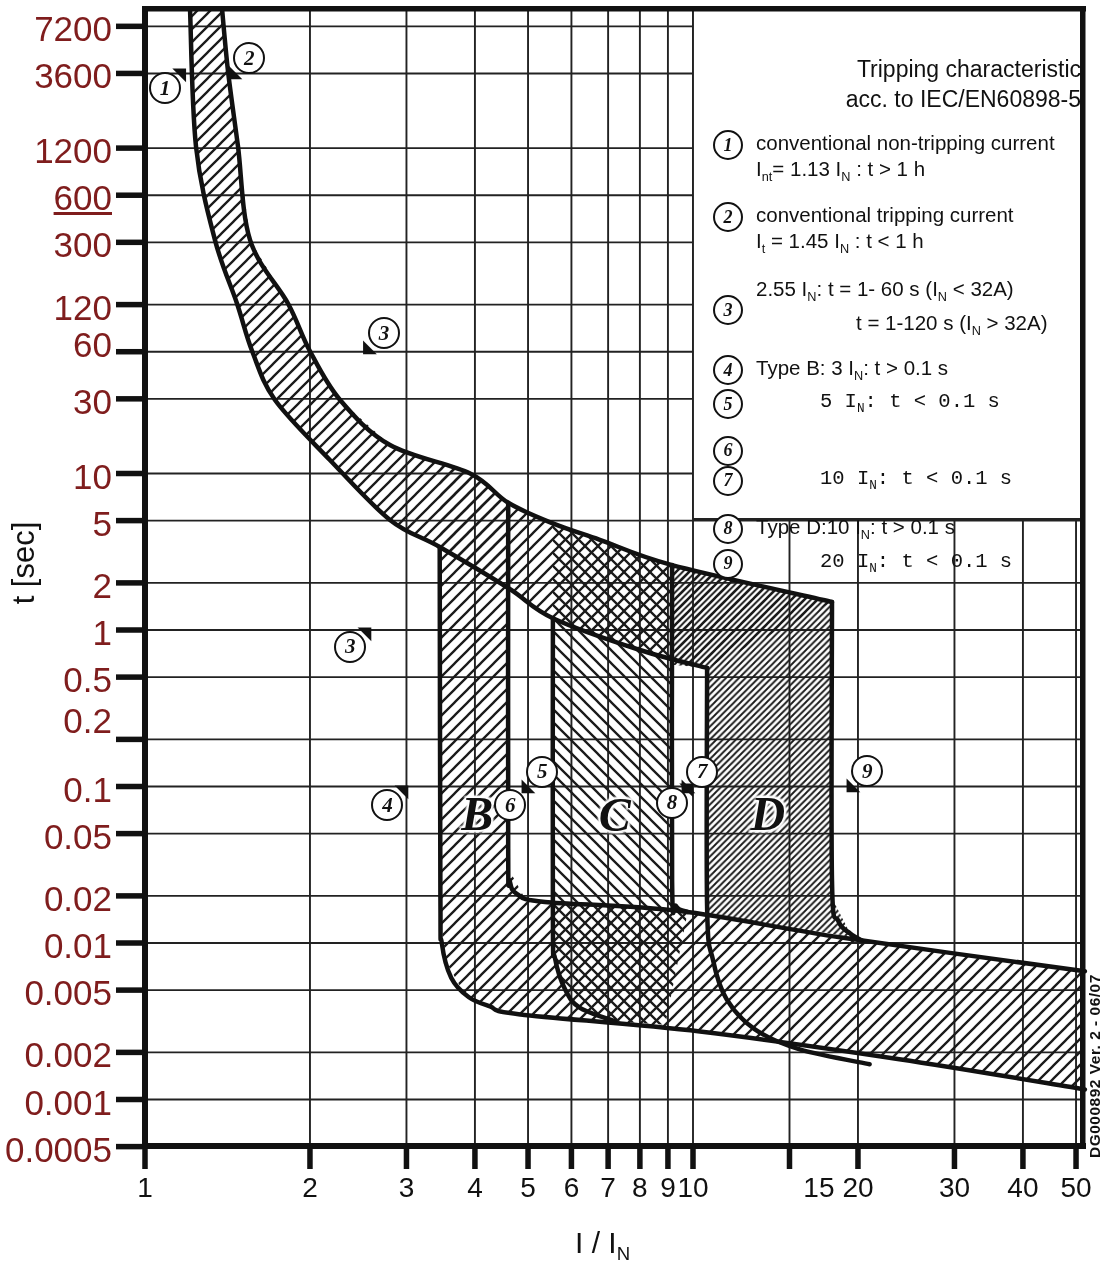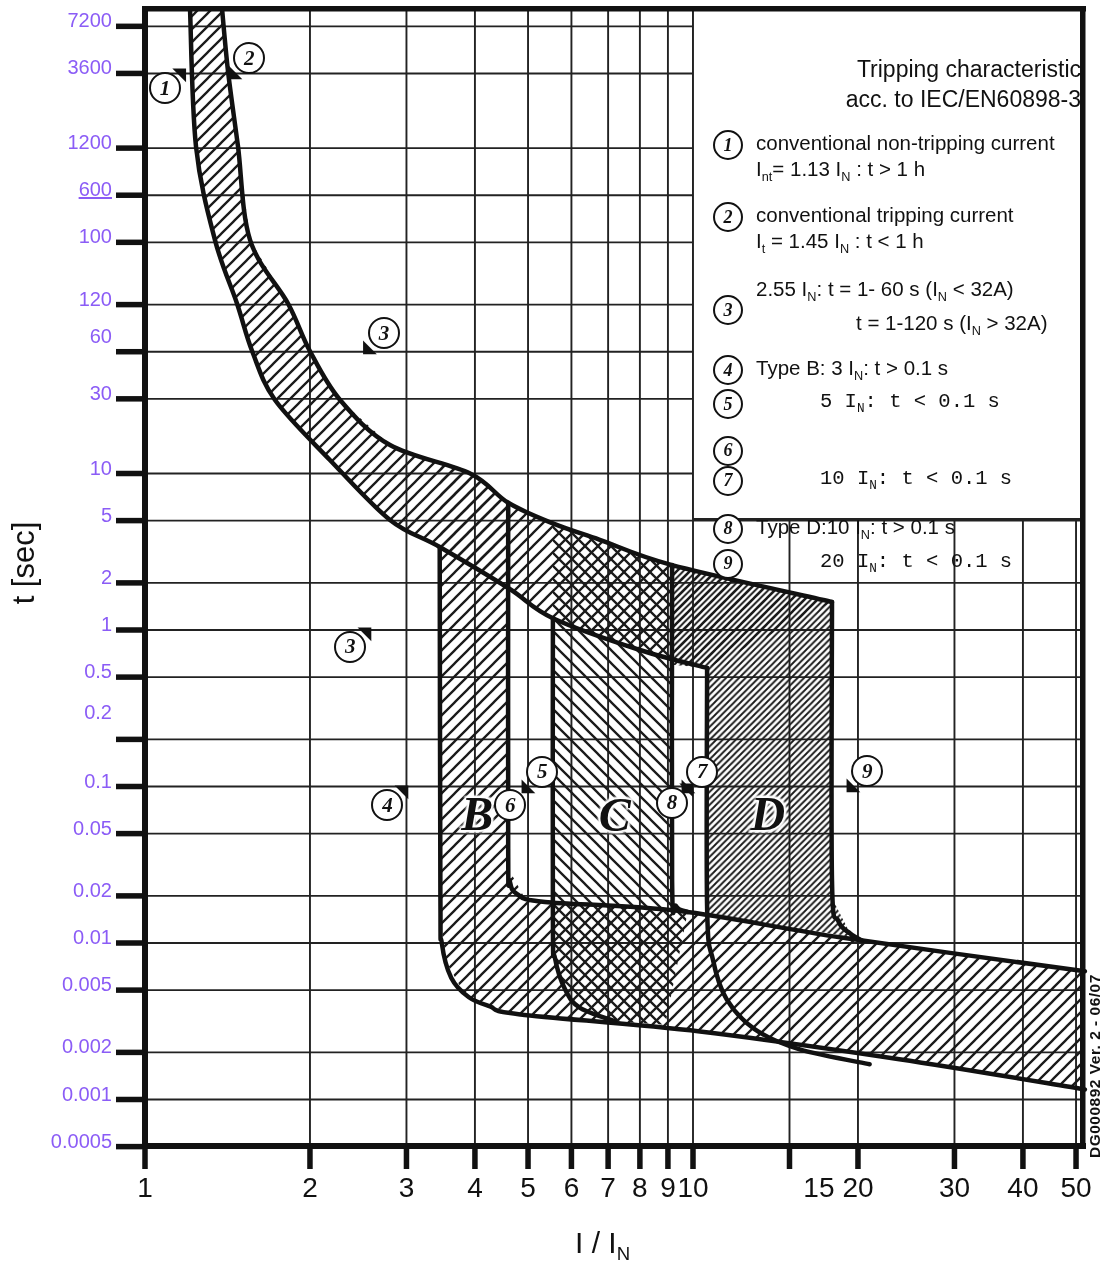--- a/index.html
+++ b/index.html
@@ -1,19 +1,19 @@
 <!DOCTYPE html>
 <html><head>
 <meta charset="utf-8">
 <style>
   html,body{margin:0;padding:0;background:#fff;}
   #stage{position:relative;width:1111px;height:1280px;background:#fff;overflow:hidden;
          font-family:"Liberation Sans", sans-serif;color:#111;}
   svg{position:absolute;left:0;top:0;}
-  .ylab{position:absolute;left:0;width:112px;text-align:right;font-size:20px;color:#8b5cf6;}
+  .ylab{position:absolute;left:0;width:112px;text-align:right;font-size:35px;color:#7f1d1d;}
   .xlab{position:absolute;width:90px;text-align:center;font-size:28px;color:#111;}
   .axis-title-y{position:absolute;left:-36px;top:545px;font-size:31px;transform:rotate(-90deg);
                 transform-origin:center;width:120px;text-align:center;}
   .axis-title-x{position:absolute;left:575px;top:1226px;font-size:30px;}
   sub{font-size:0.62em;}
   .legend{position:absolute;left:695px;top:10px;width:386px;height:507px;}
   .legend-title{text-align:right;padding-top:44px;font-size:23px;line-height:30px;}
   .lrow{display:flex;gap:13px;margin-top:12px;font-size:20.5px;line-height:26px;align-items:flex-start;padding-left:18px;}
   .i1{margin-top:16px}.i3{margin-top:14px;align-items:center}.i4{margin-top:11px}
   .i5,.i7{margin-top:0}.i6{margin-top:13px}.i8{margin-top:15px}.i9{margin-top:1px}
@@ -149,21 +149,21 @@
         <rect x="1073.2855623761384" y="1145" width="5.5" height="24" fill="#111111"></rect>
       </g>
   </svg>
 
   <div class="axis-title-y">t [sec]</div>
   <div class="axis-title-x">I / I<sub>N</sub></div>
 
   <div class="legend">
     <div class="legend-title">
       <div>Tripping characteristic</div>
-      <div>acc. to IEC/EN60898-3</div>
+      <div>acc. to IEC/EN60898-5</div>
     </div>
     <div id="legend-items">
         <div class="lrow i1">
           <span class="lnum">1</span>
           <div class="llines">
             <div>conventional non-tripping current</div>
             <div>I<sub>nt</sub>= 1.13 I<sub>N</sub> : t &gt; 1 h</div>
           </div>
         </div>
         <div class="lrow i2">
@@ -214,21 +214,21 @@
           </div>
         </div>
       </div>
   </div>
 
   <div class="version">DG000892 Ver. 2 - 06/07</div>
 <div class="ylab" style="top: 9.32746px;">7200</div>
     <div class="ylab" style="top: 56.4387px;">3600</div>
     <div class="ylab" style="top: 131.108px;">1200</div>
     <div class="ylab" style="top: 178.219px; text-decoration: underline;">600</div>
-    <div class="ylab" style="top: 225.331px;">100</div>
+    <div class="ylab" style="top: 225.331px;">300</div>
     <div class="ylab" style="top: 287.608px;">120</div>
     <div class="ylab" style="top: 325px;">60</div>
     <div class="ylab" style="top: 381.831px;">30</div>
     <div class="ylab" style="top: 456.5px;">10</div>
     <div class="ylab" style="top: 503.611px;">5</div>
     <div class="ylab" style="top: 565.889px;">2</div>
     <div class="ylab" style="top: 613px;">1</div>
     <div class="ylab" style="top: 660.111px;">0.5</div>
     <div class="ylab" style="top: 701px;">0.2</div>
     <div class="ylab" style="top: 769.5px;">0.1</div>

